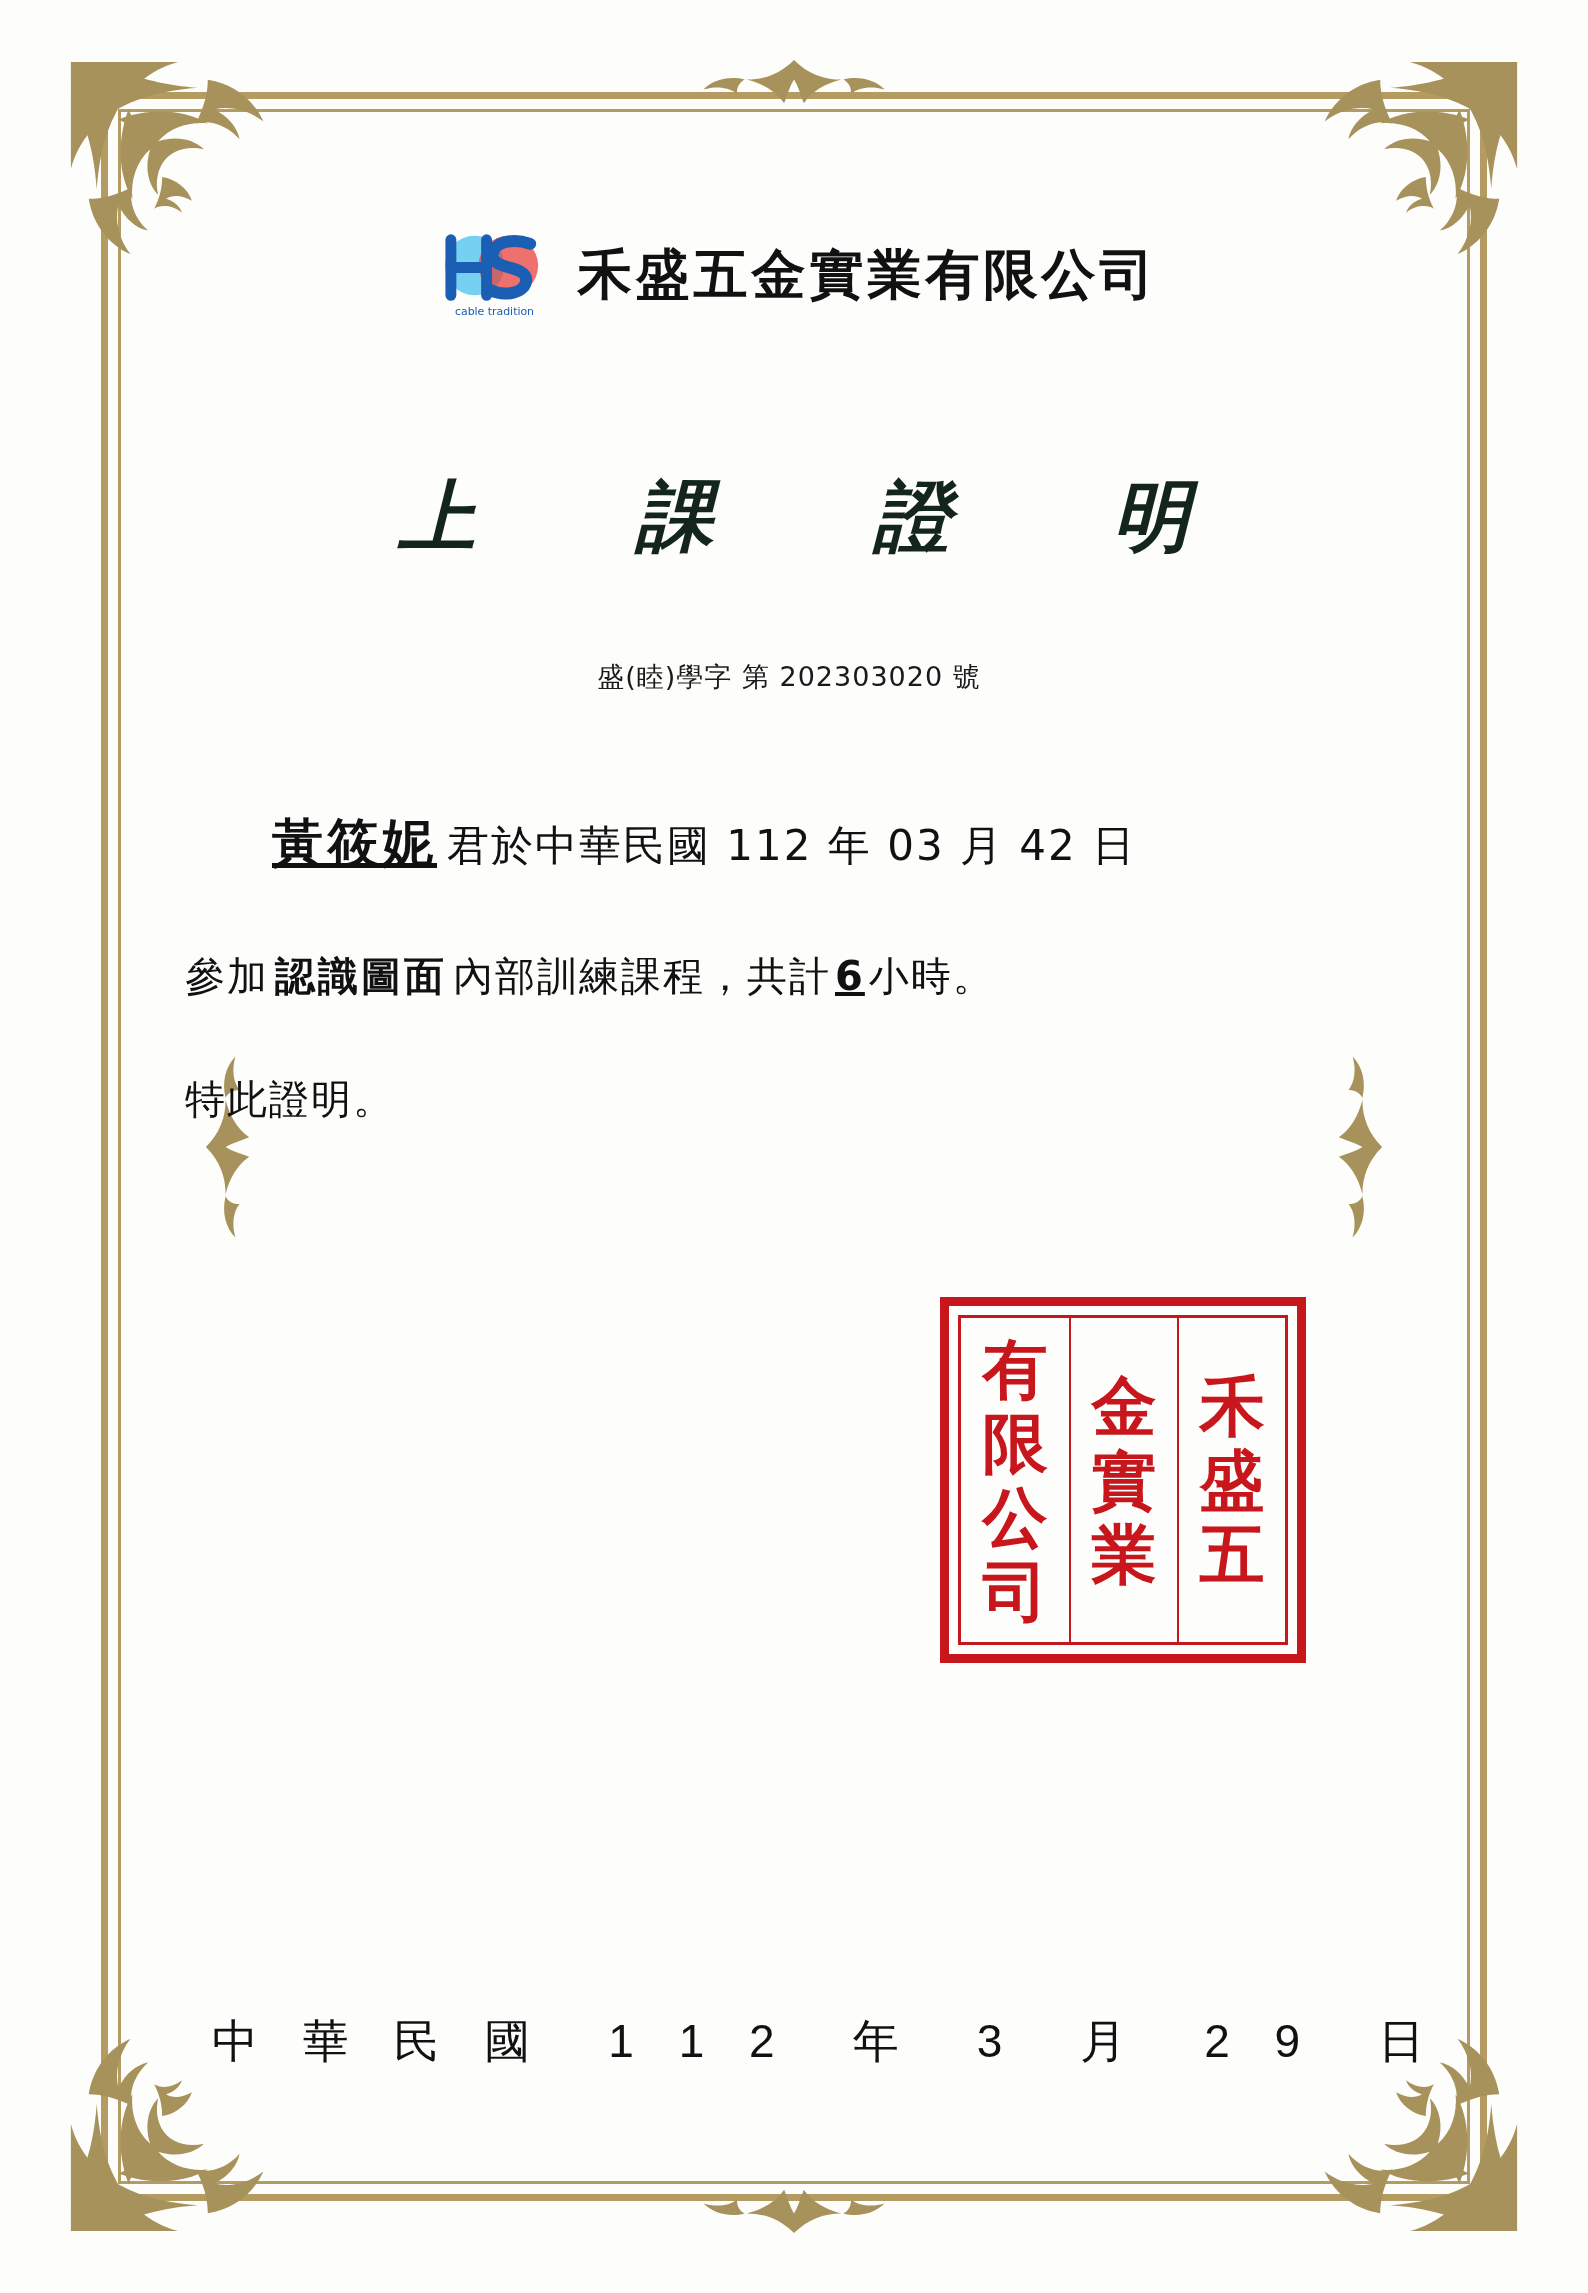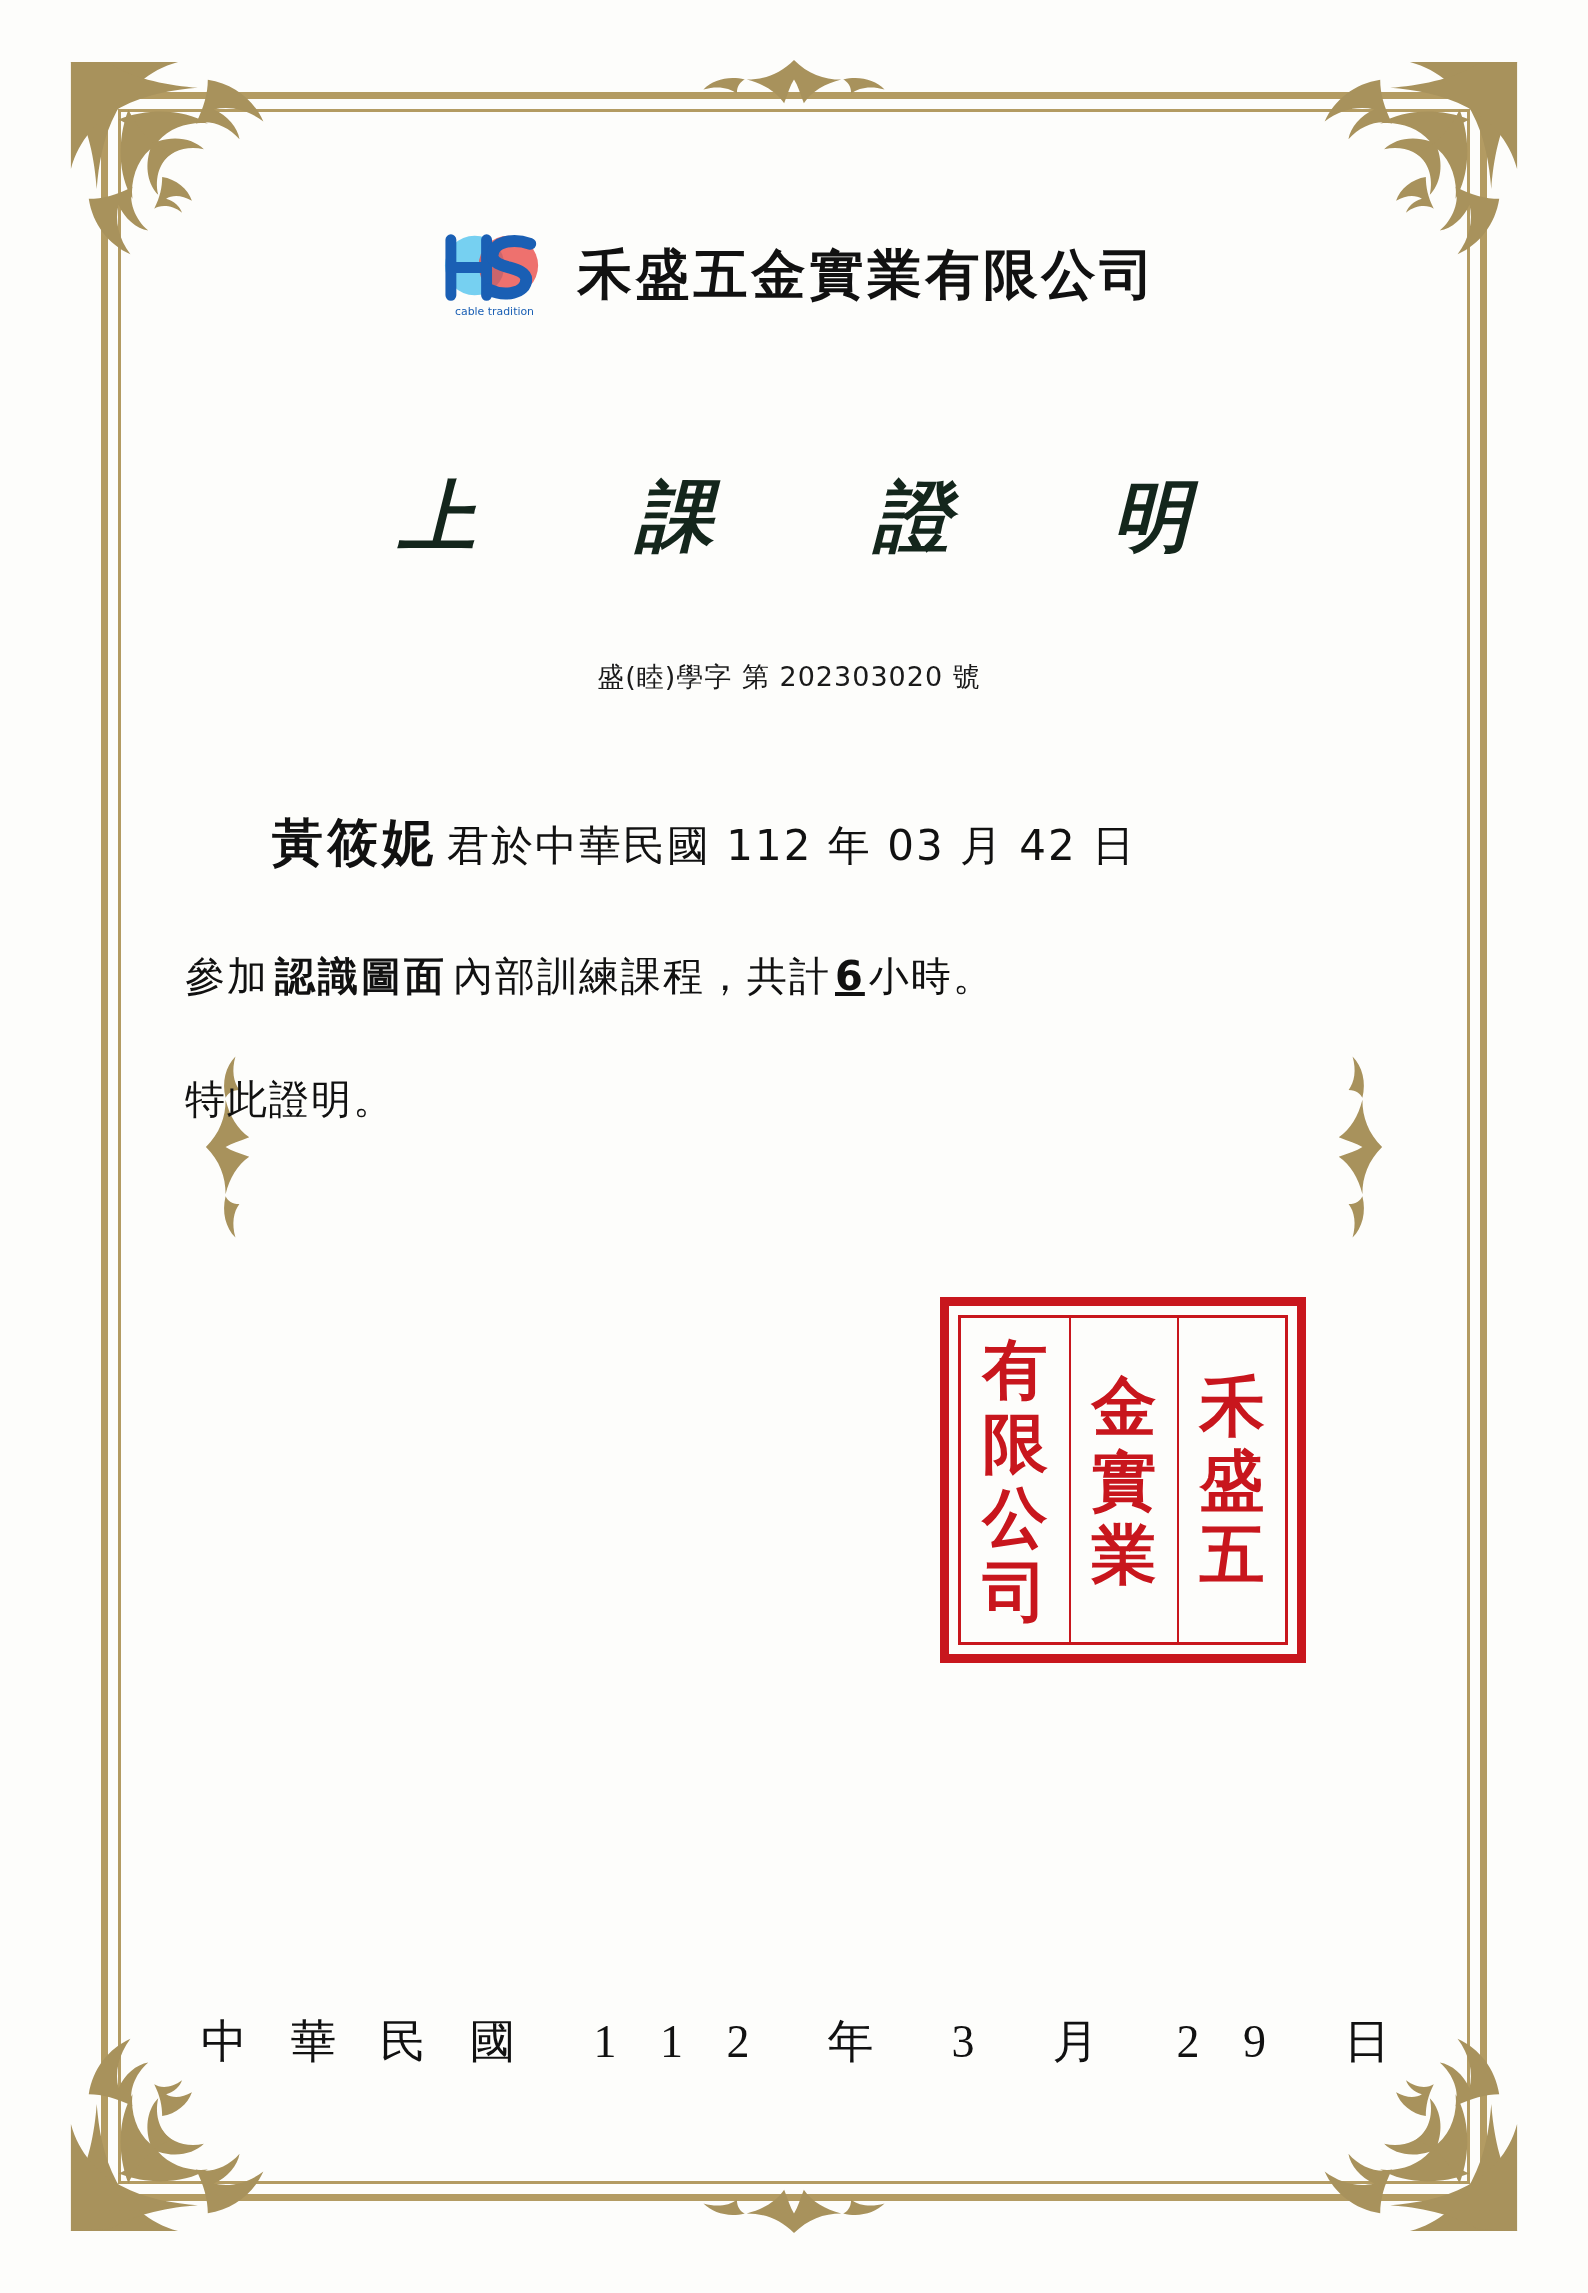--- a/index.html
+++ b/index.html
@@ -137,20 +137,21 @@
     padding-left: 99px;
     letter-spacing: 2px;
     white-space: nowrap;
   }
   .line-name .person {
     font-family: "DejaVu Serif", serif;
     font-weight: bold;
     font-size: 51px;
     letter-spacing: 4px;
     padding-right: 10px;
+    text-decoration: underline;
   }
   .line-course {
     margin-top: 71px;
     font-size: 40px;
     font-family: "DejaVu Sans", sans-serif;
     padding-left: 12px;
     letter-spacing: 2px;
     white-space: nowrap;
   }
   .line-course .course-name {
@@ -208,23 +209,23 @@
     font-family: "DejaVu Serif", serif;
     font-weight: bold;
     font-size: 65px;
     color: #c8161d;
     line-height: 1.08;
   }
 
   
   .date-footer {
     position: absolute;
-    left: 28px;
+    left: 39px;
     bottom: 45px;
-    font-family: Liberation Serif, serif;
+    font-family: Liberation Sans, sans-serif;
     font-size: 46px;
     color: #111111;
     letter-spacing: 16px;
     white-space: nowrap;
   }
 </style>
 </head>
 <body>
 
 <div class="page">

